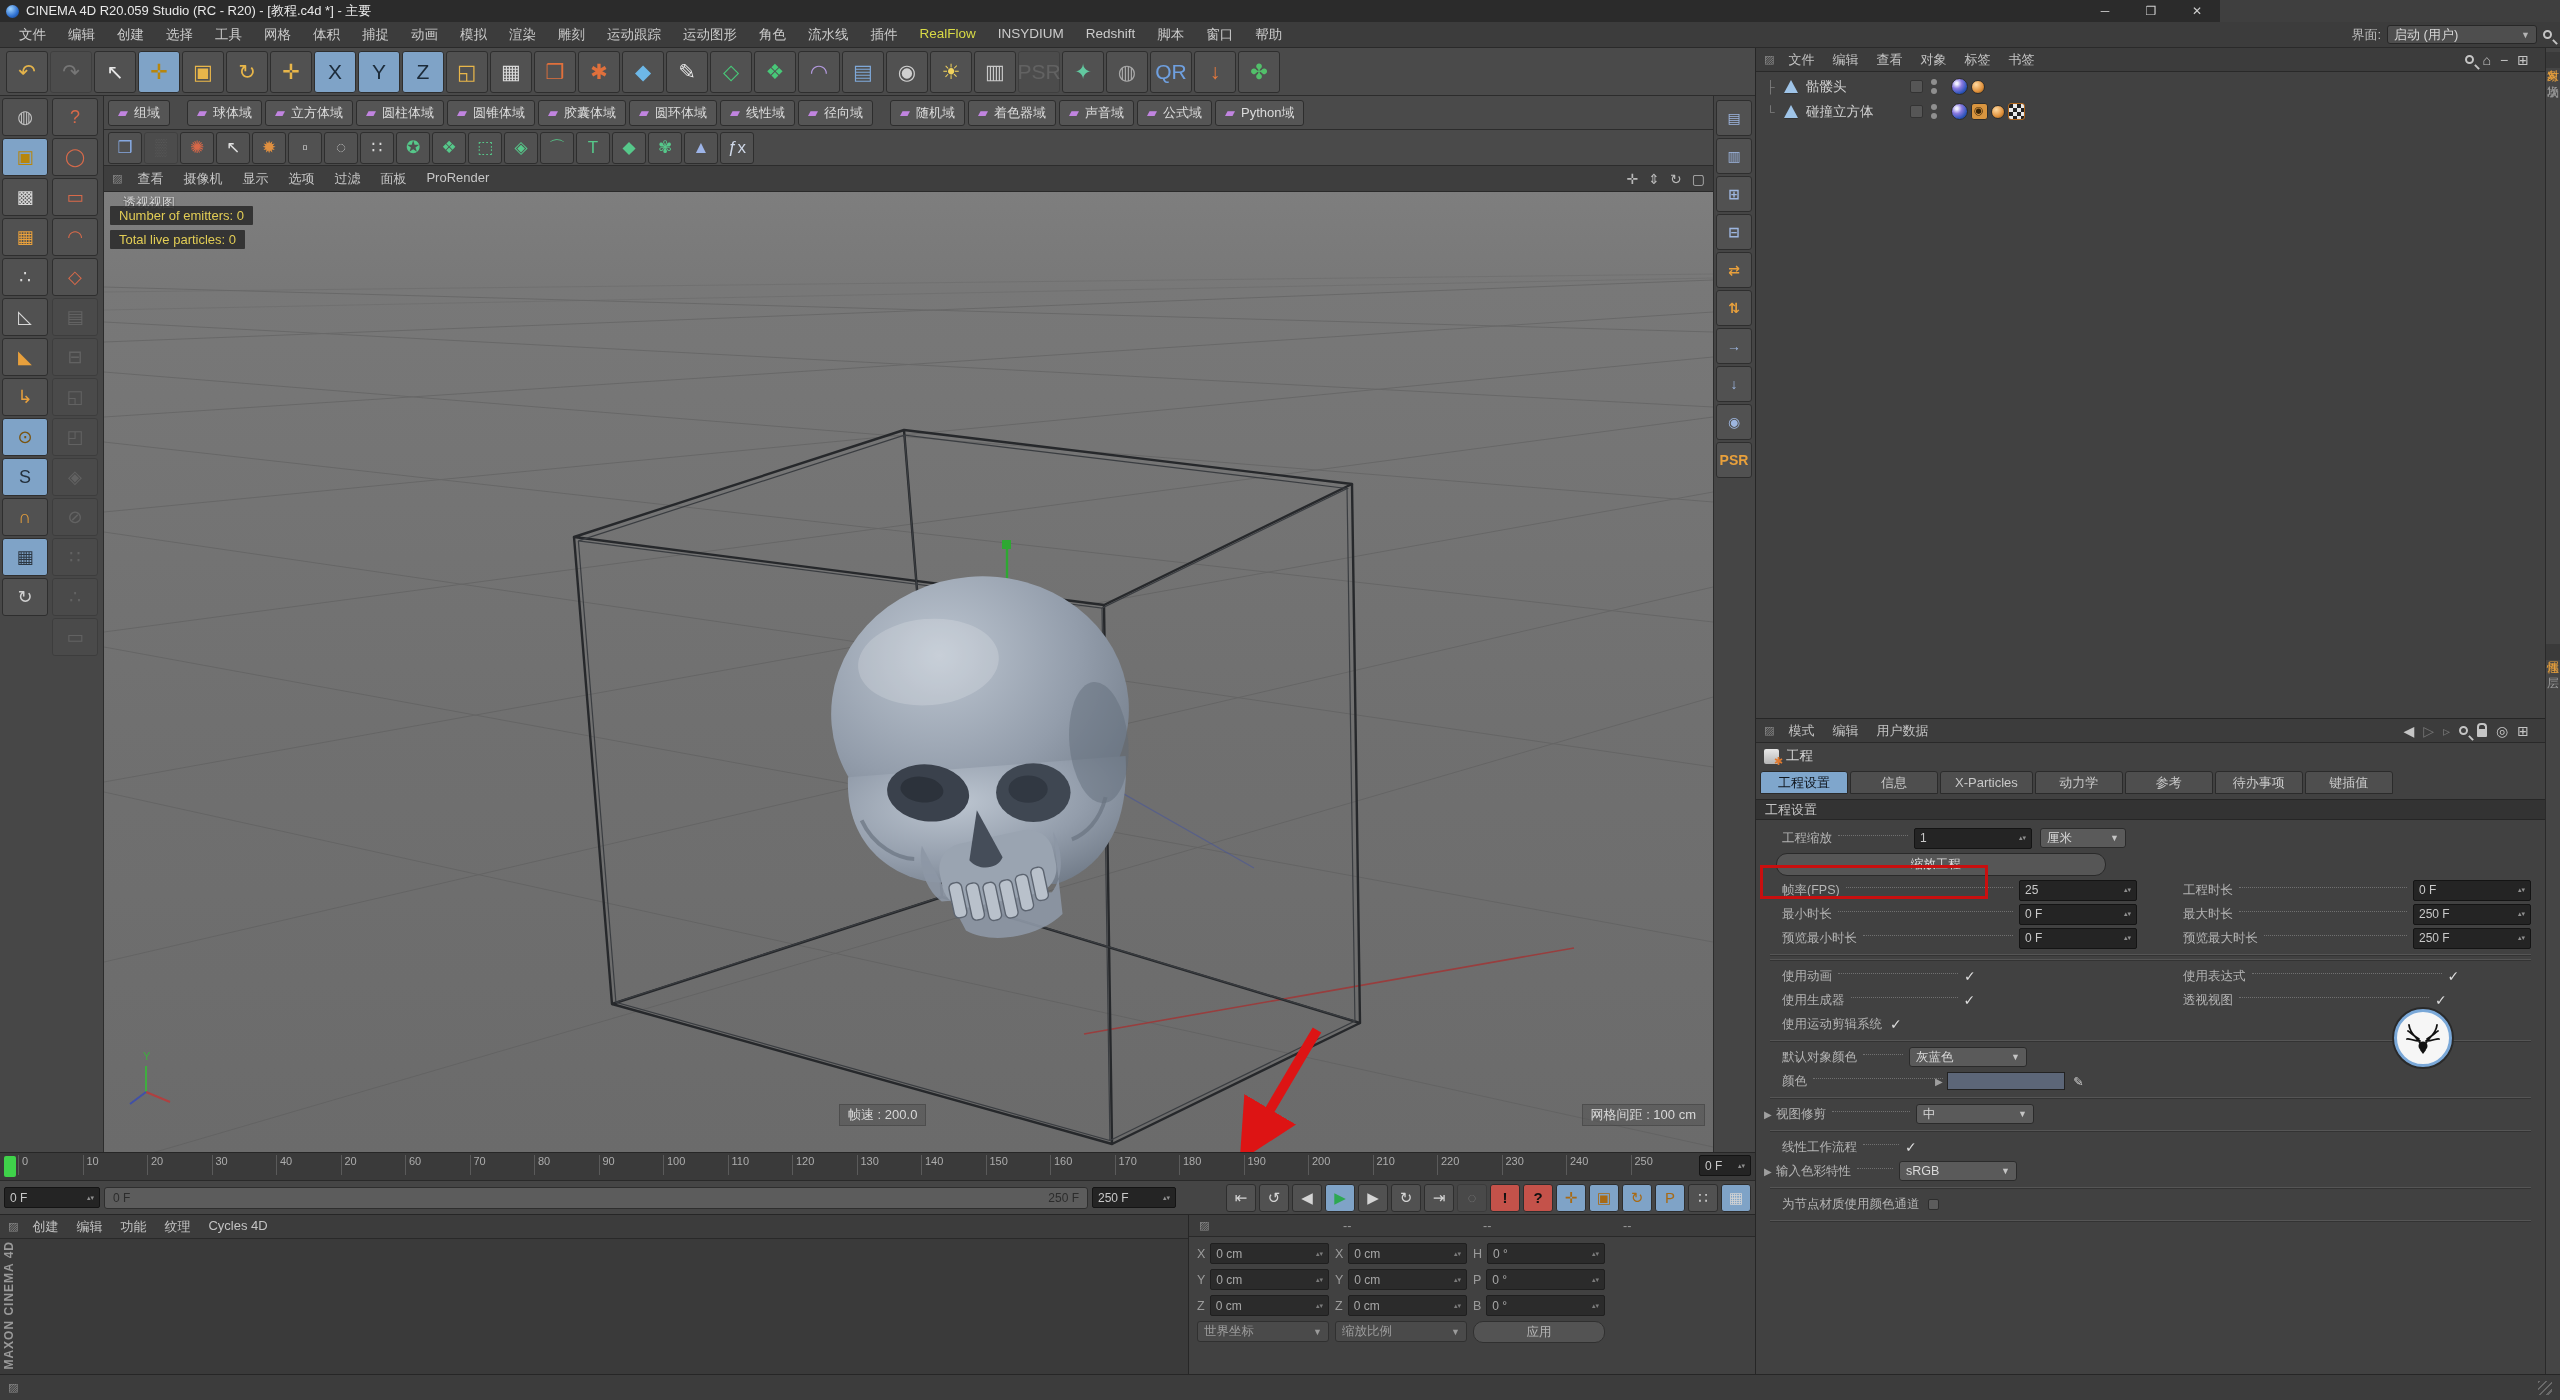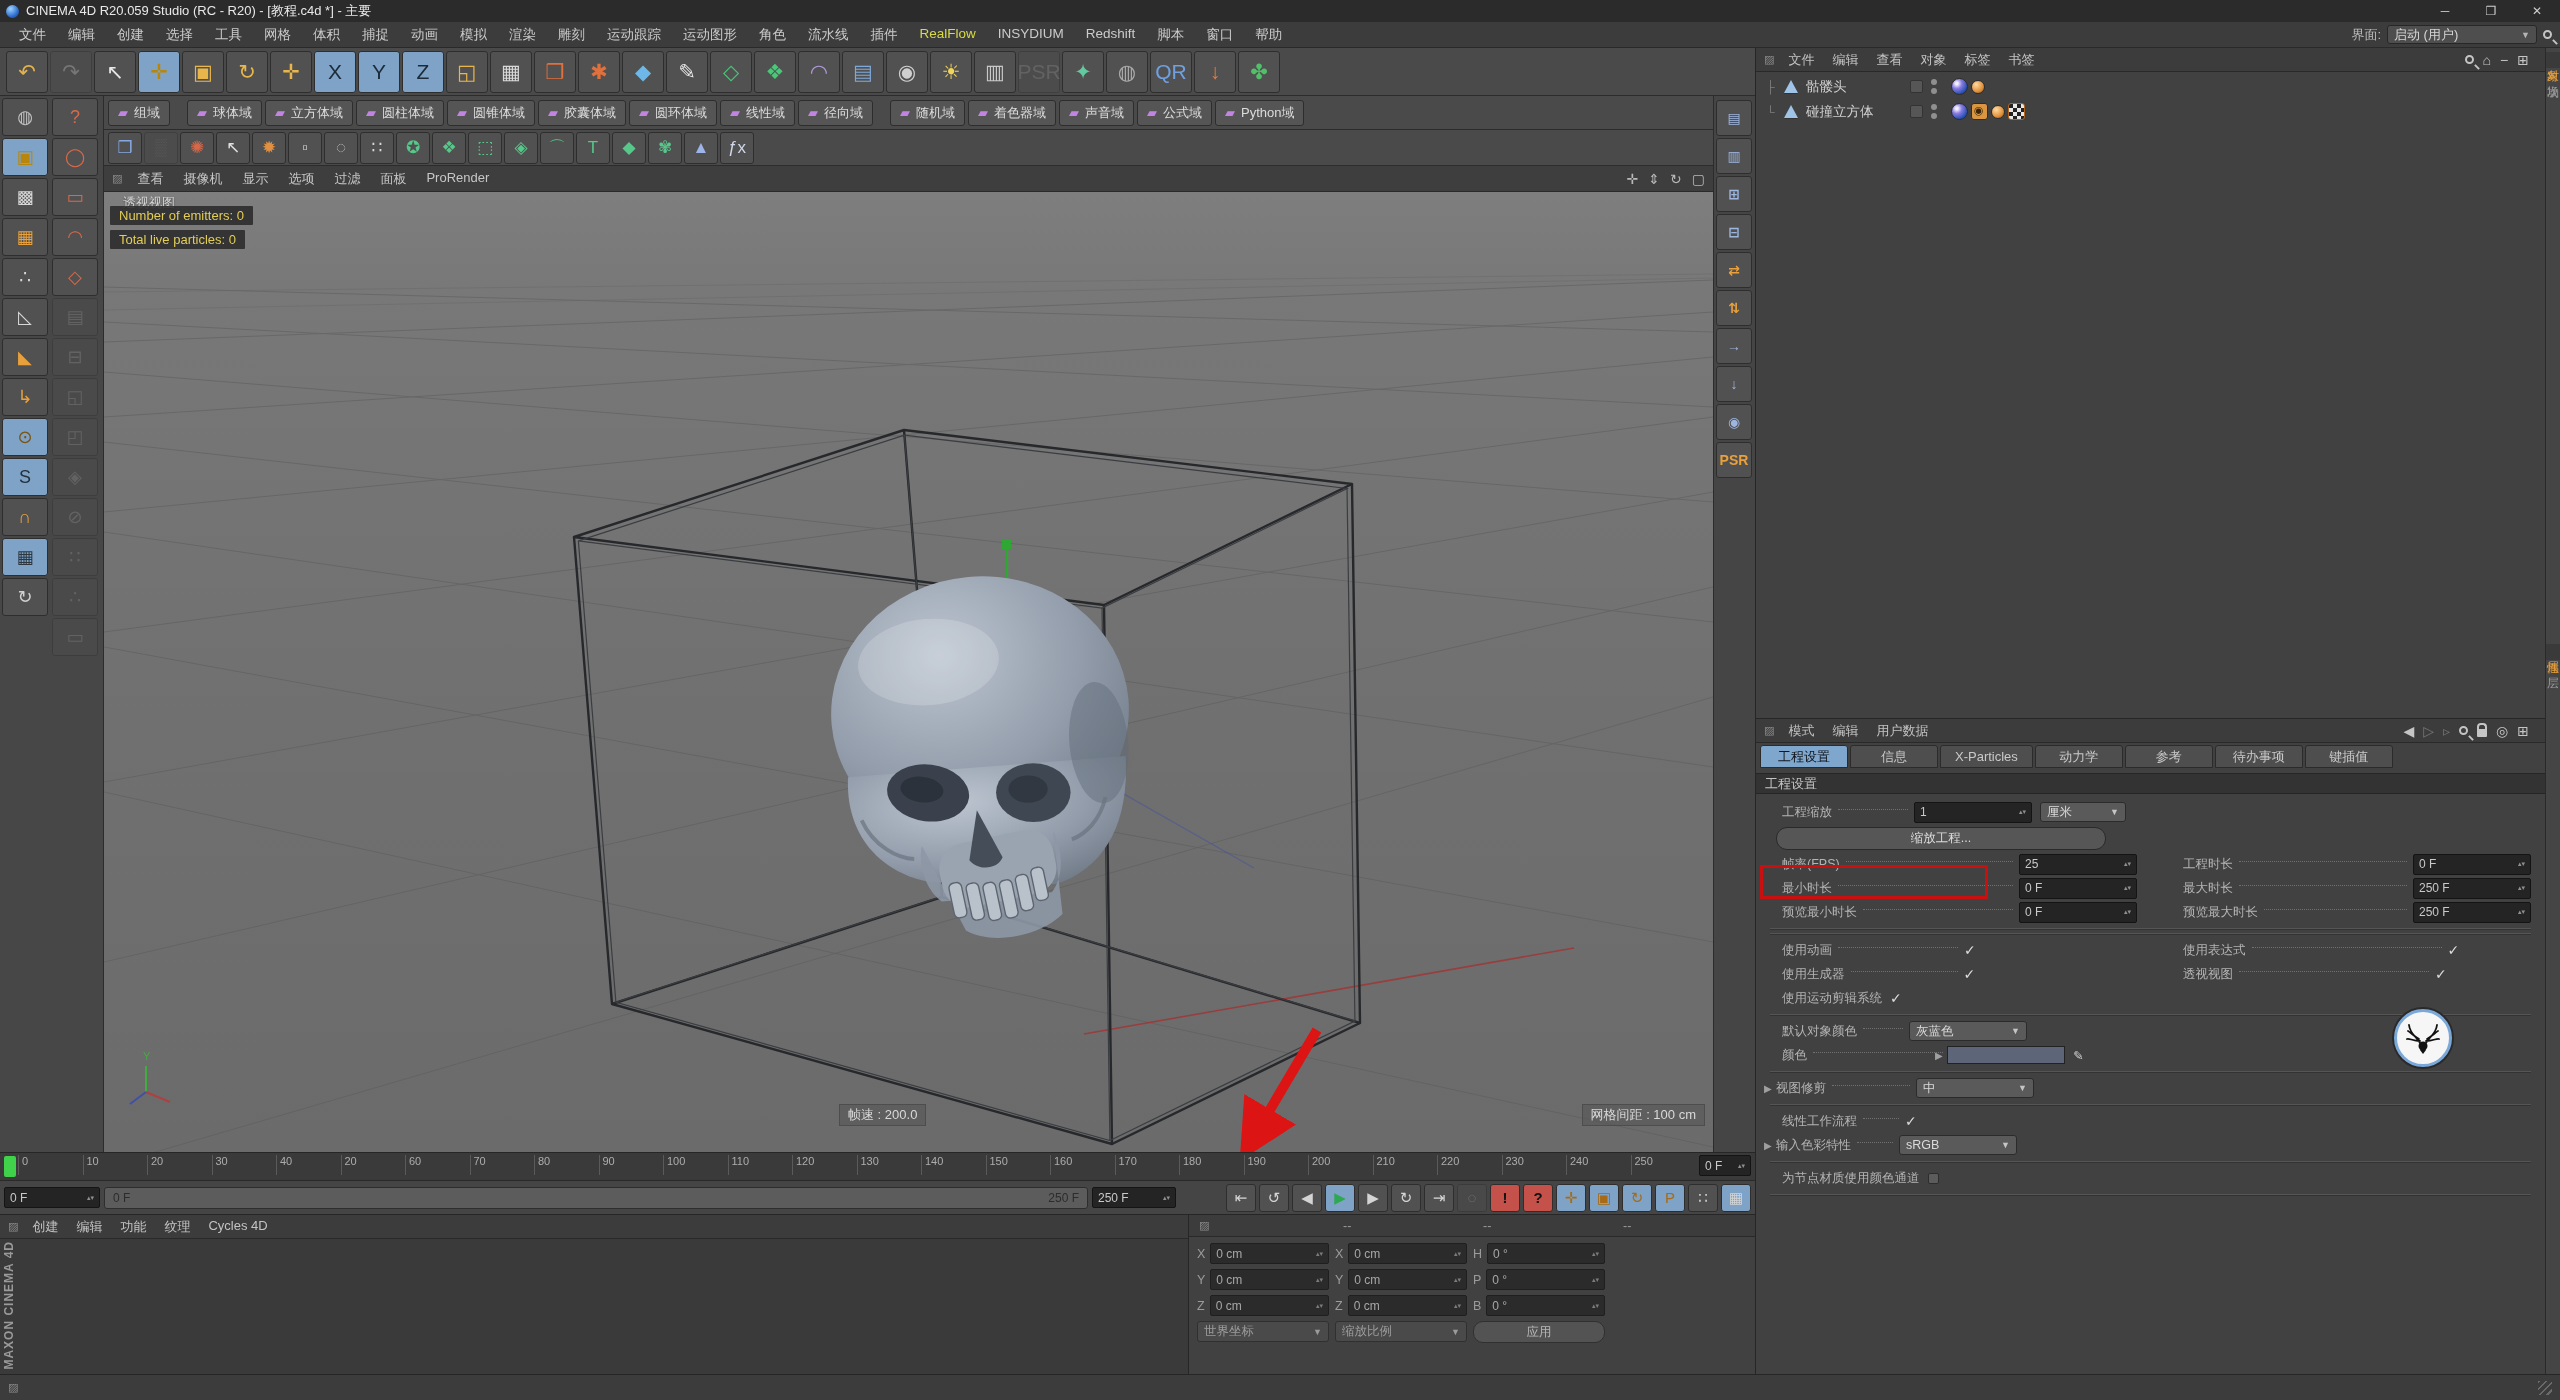--- a/index.html
+++ b/index.html
@@ -2,21 +2,21 @@
 <html><head>
 <meta charset="utf-8">
 <style>
   * { margin:0; padding:0; box-sizing:border-box; }
   html,body { width:2560px; height:1400px; overflow:hidden; background:#3f3f3f;
     font-family:"Liberation Sans","DejaVu Sans",sans-serif; font-size:13px; color:#c8c8c8;
     -webkit-font-smoothing:antialiased; }
   #app { position:relative; width:2560px; height:1400px; }
 
   
-  .titlebar { position:absolute; left:0; top:0; width:2560px; height:22px; background:#2b2b2b;
+  .titlebar { position:absolute; left:0; top:0; width:2220px; height:22px; background:#2b2b2b;
     display:flex; align-items:center; padding-left:6px; color:#e8e8e8; font-size:13px; }
   .appicon { width:13px; height:13px; border-radius:50%; margin-right:7px;
     background:radial-gradient(circle at 35% 30%,#9fd4ff,#2d6fd0 60%,#123a7a); }
   .wincontrols { margin-left:auto; display:flex; height:22px; }
   .winbtn { width:46px; height:22px; display:flex; align-items:center; justify-content:center;
     color:#cfcfcf; font-size:12px; }
   .menubar { position:absolute; left:0; top:22px; width:2560px; height:26px; background:#3c3c3c;
     border-bottom:1px solid #2a2a2a; display:flex; align-items:center; padding:0 8px; }
   .menubar .mi { padding:0 11px; color:#cbcbcb; font-size:13.5px; cursor:default; }
   .menubar .mi.accent { color:#d8da46; }
@@ -987,20 +987,24 @@
           <span>◀</span>
           <span style="opacity:.4">▷</span>
           <span style="opacity:.4">▹</span>
           <span class="mag"></span>
           <span class="locki"></span>
           <span>◎</span>
           <span>⊞</span>
         </div>
       </div>
 
+      <div class="amtitle">
+        <span class="gearico"></span>
+        <span>工程</span>
+      </div>
 
       <div class="tabs">
 
       <div class="tab active">
             <span>工程设置</span>
           </div>
           <div class="tab">
             <span>信息</span>
           </div>
           <div class="tab">

